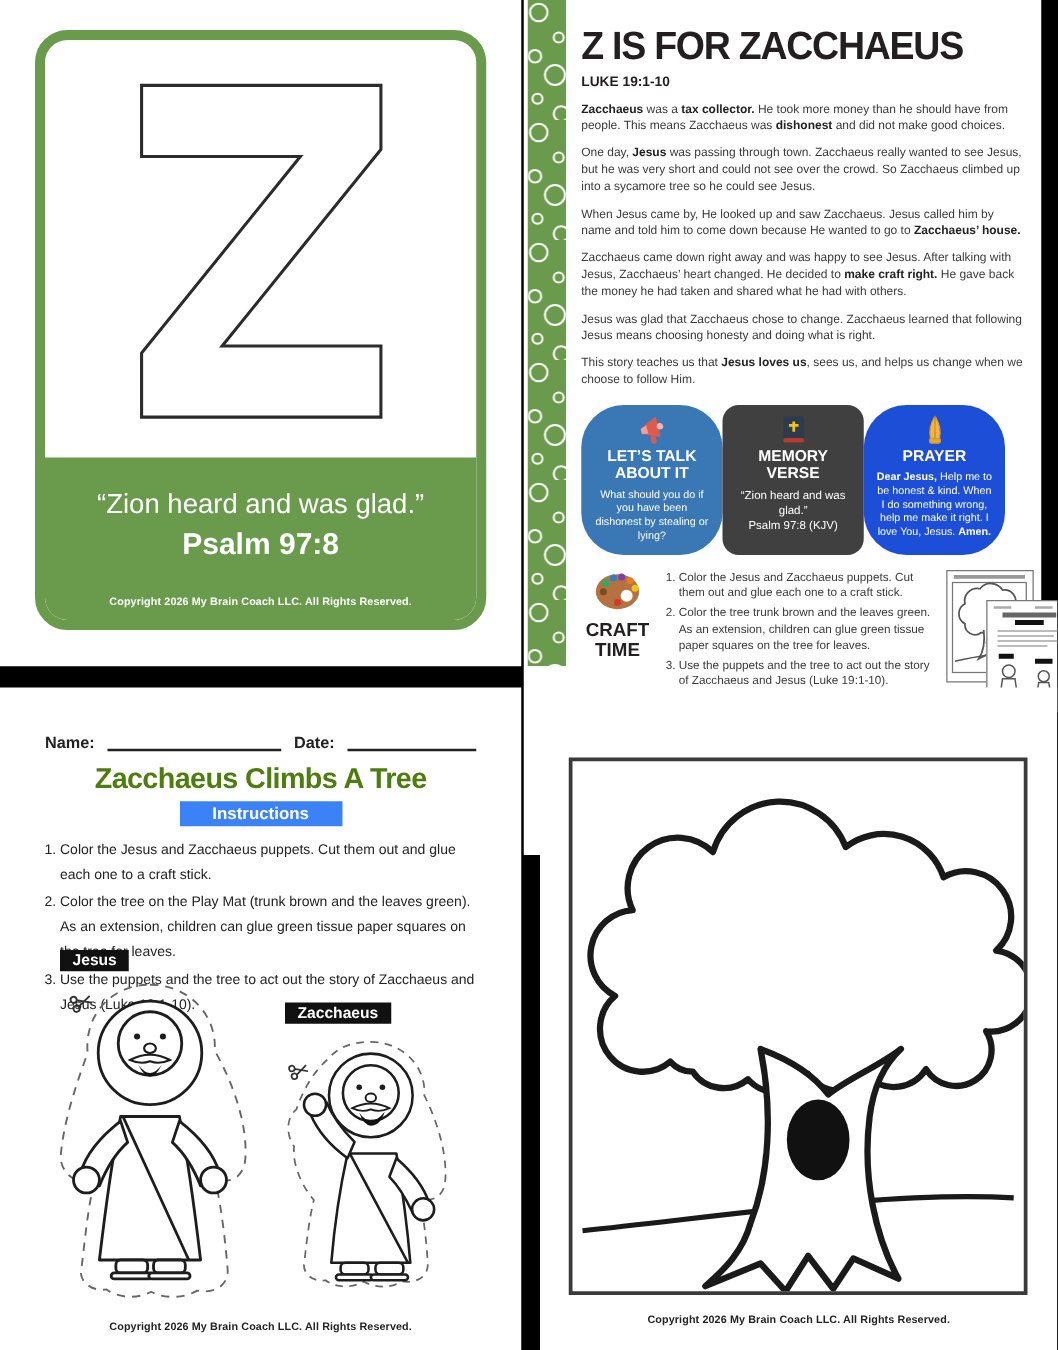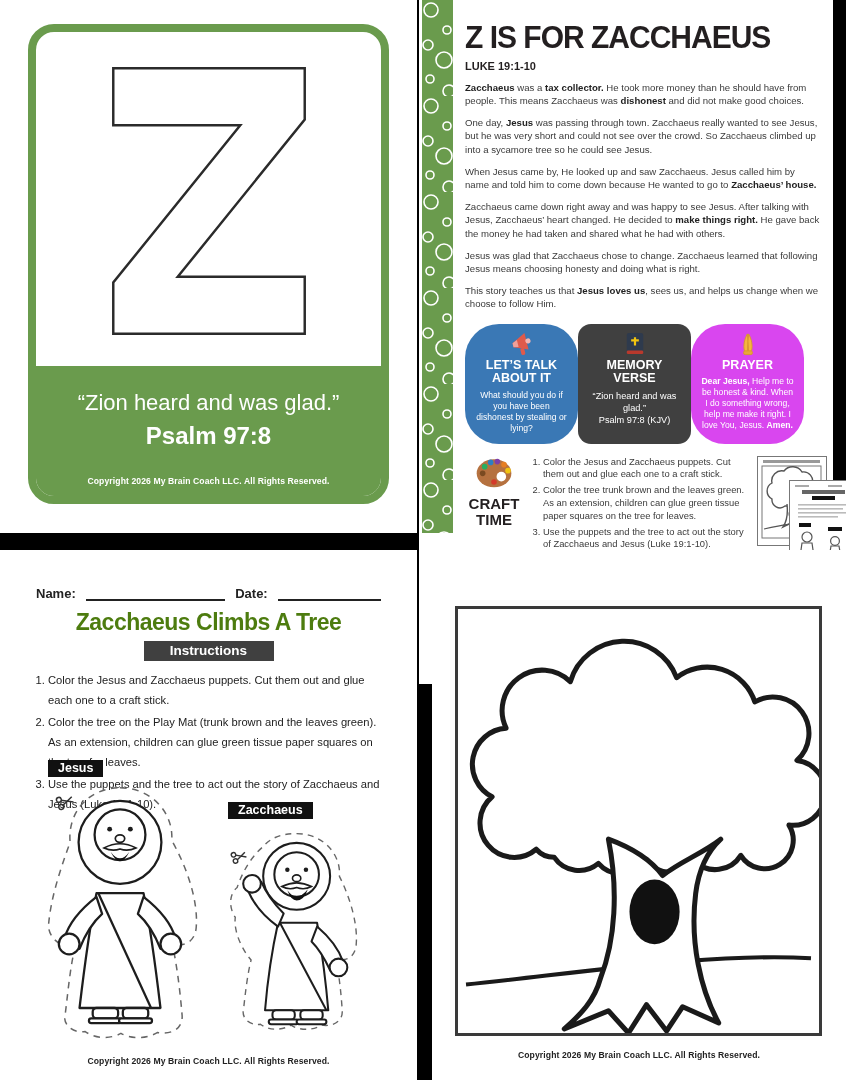--- a/index.html
+++ b/index.html
@@ -25,39 +25,39 @@
   .story-ref{font-size:11px;font-weight:bold;color:#231f20;margin-top:6px;}
   .story-par{font-size:9.6px;line-height:13.4px;color:#3a3a3a;margin:8.5px 0 0 0;}
   .story-par b{color:#222;}
   .boxes{display:flex;margin-top:13px;}
   .cbox{width:113px;height:120px;border-radius:34px;color:#fff;text-align:center;position:relative;padding-top:7px;}
   .cbox .bicon{height:26px;display:flex;align-items:center;justify-content:center;}
   .cbox .btitle{font-size:12.5px;font-weight:bold;line-height:13.5px;margin-top:2px;padding:0 10px;}
   .cbox .bbody{font-size:8.6px;line-height:11px;margin-top:4px;padding:0 9px;}
   .box-blue{background:#3a78b5;}
   .box-red{background:#404040;border-radius:13px;}
-  .box-green{background:#d946ef;}
+  .box-green{background:#1d4ed8;}
   .craft{display:flex;margin-top:12px;align-items:flex-start;}
   .craft-left{width:58px;text-align:center;flex:none;}
   .craft-label{font-size:15px;font-weight:bold;color:#231f20;line-height:16px;margin-top:4px;}
   .craft ol{margin:0 0 0 6px;padding-left:14px;font-size:9.4px;line-height:12.8px;color:#3a3a3a;width:218px;flex:none;}
   .craft ol li{margin-bottom:3px;}
   .thumbs{position:relative;flex:1;height:112px;margin-left:8px;}
   .thumb{position:absolute;background:#fff;border:1.5px solid #777;}
   .thumb.back{left:2px;top:0;width:70px;height:90px;}
   .thumb.front{left:34px;top:24px;width:70px;height:90px;}
   .story-copy{margin-top:8px;}
   
   #pg-puppet{left:0;top:550px;width:417px;height:530px;}
   .nd-row{display:flex;align-items:flex-end;margin:36px 36px 0 36px;font-size:13px;font-weight:bold;color:#222;}
   .nd-line{border-bottom:2px solid #222;height:14px;}
   .nd-line.name{flex:1.35;margin:0 10px;}
   .nd-line.date{flex:1;margin-left:10px;}
   .puppet-title{font-size:23px;font-weight:bold;letter-spacing:-0.5px;color:#4d7c0f;text-align:center;margin-top:8px;}
-  .instr-box{display:block;margin:5px auto 0 auto;background:#404040;color:#fff;font-size:13.5px;font-weight:bold;width:130px;text-align:center;padding:2px 0 3px 0;}
+  .instr-box{display:block;margin:5px auto 0 auto;background:#3b82f6;color:#fff;font-size:13.5px;font-weight:bold;width:130px;text-align:center;padding:2px 0 3px 0;}
   .puppet-steps{margin:9px 30px 0 30px;padding-left:18px;font-size:11.2px;line-height:20px;color:#222;}
   .puppet-steps li{margin-bottom:2px;}
   .fig-label{position:absolute;background:#111;color:#fff;font-weight:bold;font-size:12.5px;text-align:center;padding:1px 10px 2px 10px;}
   .copy-abs{position:absolute;left:0;right:0;bottom:14px;}
   
   #pg-mat{left:432px;top:550px;width:414px;height:530px;}
   .mat-title{font-size:20.5px;font-weight:bold;letter-spacing:-0.3px;color:#222;text-align:center;margin-top:24px;}
   .mat-box{position:absolute;left:23px;top:56px;right:24px;bottom:44px;border:3px solid #3a3a3a;}
   .mat-box svg{width:100%;height:100%;}
 </style>
@@ -94,21 +94,21 @@
       <rect width="31" height="533" fill="#6a9b4d"></rect>
       <rect width="31" height="533" fill="url(#pdots)"></rect>
     </svg>
 
     <div class="story-content">
       <div class="story-title">Z IS FOR ZACCHAEUS</div>
       <div class="story-ref">LUKE 19:1-10</div>
       <p class="story-par"><b>Zacchaeus</b> was a <b>tax collector.</b> He took more money than he should have from people. This means Zacchaeus was <b>dishonest</b> and did not make good choices.</p>
       <p class="story-par">One day, <b>Jesus</b> was passing through town. Zacchaeus really wanted to see Jesus, but he was very short and could not see over the crowd. So Zacchaeus climbed up into a sycamore tree so he could see Jesus.</p>
       <p class="story-par">When Jesus came by, He looked up and saw Zacchaeus. Jesus called him by name and told him to come down because He wanted to go to <b>Zacchaeus’ house.</b></p>
-      <p class="story-par">Zacchaeus came down right away and was happy to see Jesus. After talking with Jesus, Zacchaeus’ heart changed. He decided to <b>make things right.</b> He gave back the money he had taken and shared what he had with others.</p>
+      <p class="story-par">Zacchaeus came down right away and was happy to see Jesus. After talking with Jesus, Zacchaeus’ heart changed. He decided to <b>make craft right.</b> He gave back the money he had taken and shared what he had with others.</p>
       <p class="story-par">Jesus was glad that Zacchaeus chose to change. Zacchaeus learned that following Jesus means choosing honesty and doing what is right.</p>
       <p class="story-par">This story teaches us that <b>Jesus loves us</b>, sees us, and helps us change when we choose to follow Him.</p>
 
       <div class="boxes">
         <div class="cbox box-blue">
           <div class="bicon">
             <svg width="24" height="24" viewBox="0 0 24 24">
               <g transform="rotate(-14 12 12)">
                 <polygon points="3,9 17,2 17,19 3,13" fill="#e05a4b"></polygon>
                 <polygon points="3,9 8,7 8,14 3,13" fill="#f0a09a"></polygon>

